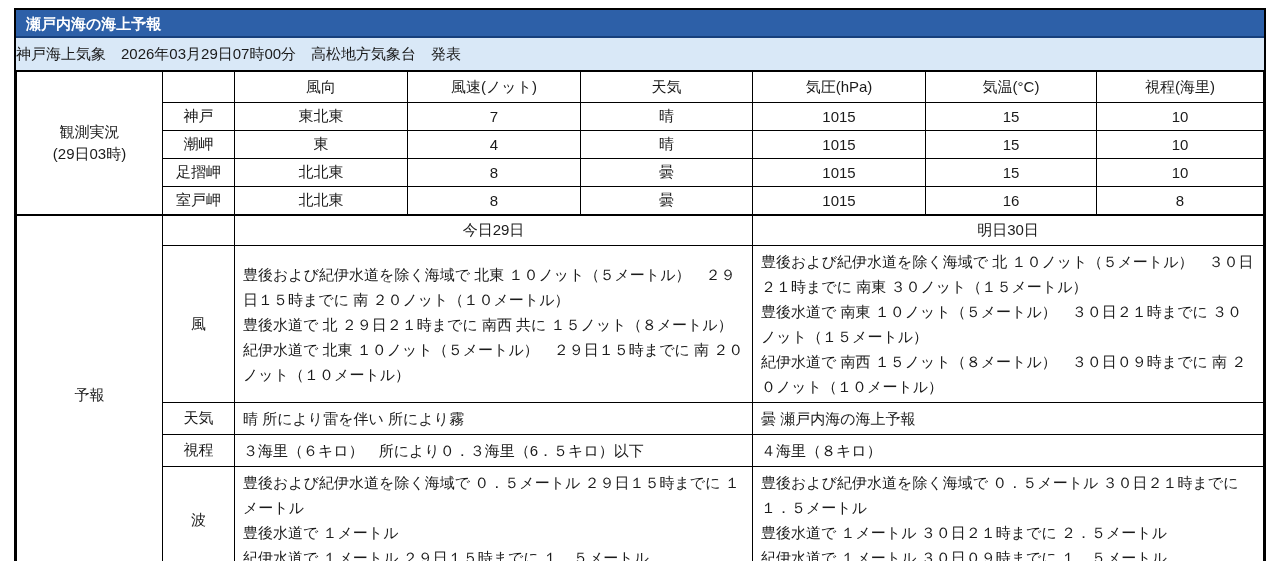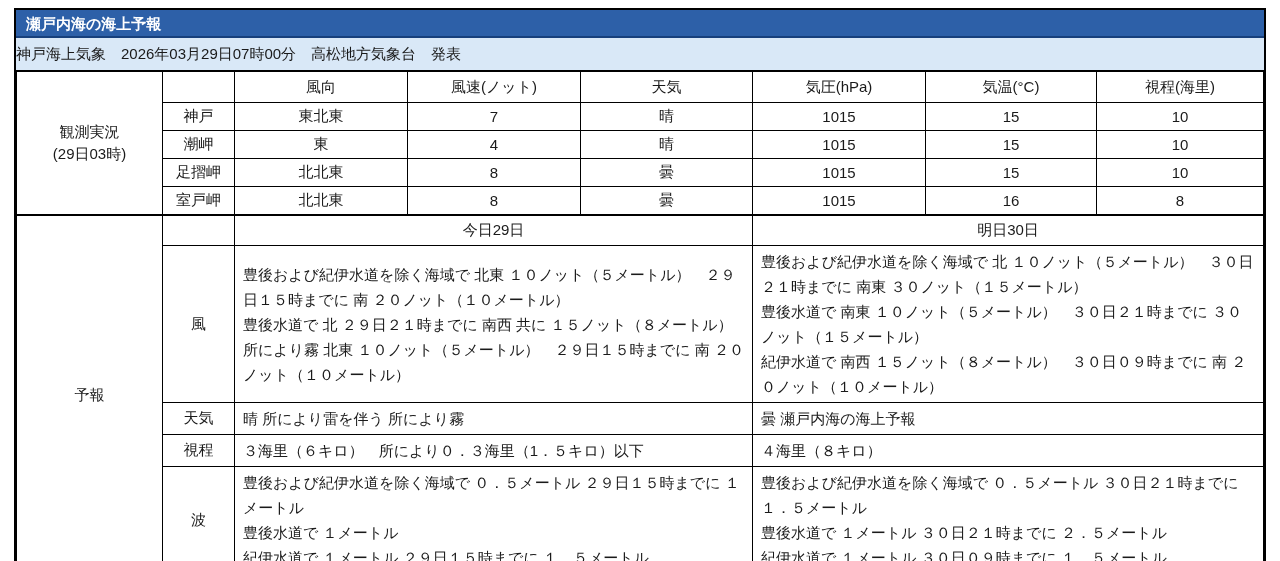--- a/index.html
+++ b/index.html
@@ -126,33 +126,33 @@
         <tr class="head">
       <td rowspan="5" class="section-label">予報</td>
       <td></td>
       <td>今日29日</td>
       <td>明日30日</td>
     </tr>
     <tr class="r-wind">
       <td>風</td>
       <td class="text">豊後および紀伊水道を除く海域で 北東 １０ノット（５メートル）　２９日１５時までに 南 ２０ノット（１０メートル）
 豊後水道で 北 ２９日２１時までに 南西 共に １５ノット（８メートル）
-所により霧 北東 １０ノット（５メートル）　２９日１５時までに 南 ２０ノット（１０メートル）</td>
+紀伊水道で 北東 １０ノット（５メートル）　２９日１５時までに 南 ２０ノット（１０メートル）</td>
       <td class="text">豊後および紀伊水道を除く海域で 北 １０ノット（５メートル）　３０日２１時までに 南東 ３０ノット（１５メートル）
 豊後水道で 南東 １０ノット（５メートル）　３０日２１時までに ３０ノット（１５メートル）
 紀伊水道で 南西 １５ノット（８メートル）　３０日０９時までに 南 ２０ノット（１０メートル）</td>
     </tr>
     <tr class="r-small">
       <td>天気</td>
-      <td class="text">晴 所により雷を伴う 所により霧</td>
+      <td class="text">晴 所により雷を伴い 所により霧</td>
       <td class="text">曇 瀬戸内海の海上予報</td>
     </tr>
     <tr class="r-small">
       <td>視程</td>
-      <td class="text">３海里（６キロ）　所により０．３海里（1．５キロ）以下</td>
+      <td class="text">３海里（６キロ）　所により０．３海里（6．５キロ）以下</td>
       <td class="text">４海里（８キロ）</td>
     </tr>
     <tr class="r-wave">
       <td>波</td>
       <td class="text">豊後および紀伊水道を除く海域で ０．５メートル ２９日１５時までに １メートル
 豊後水道で １メートル
 紀伊水道で １メートル ２９日１５時までに １．５メートル</td>
       <td class="text">豊後および紀伊水道を除く海域で ０．５メートル ３０日２１時までに １．５メートル
 豊後水道で １メートル ３０日２１時までに ２．５メートル
 紀伊水道で １メートル ３０日０９時までに １．５メートル</td>

